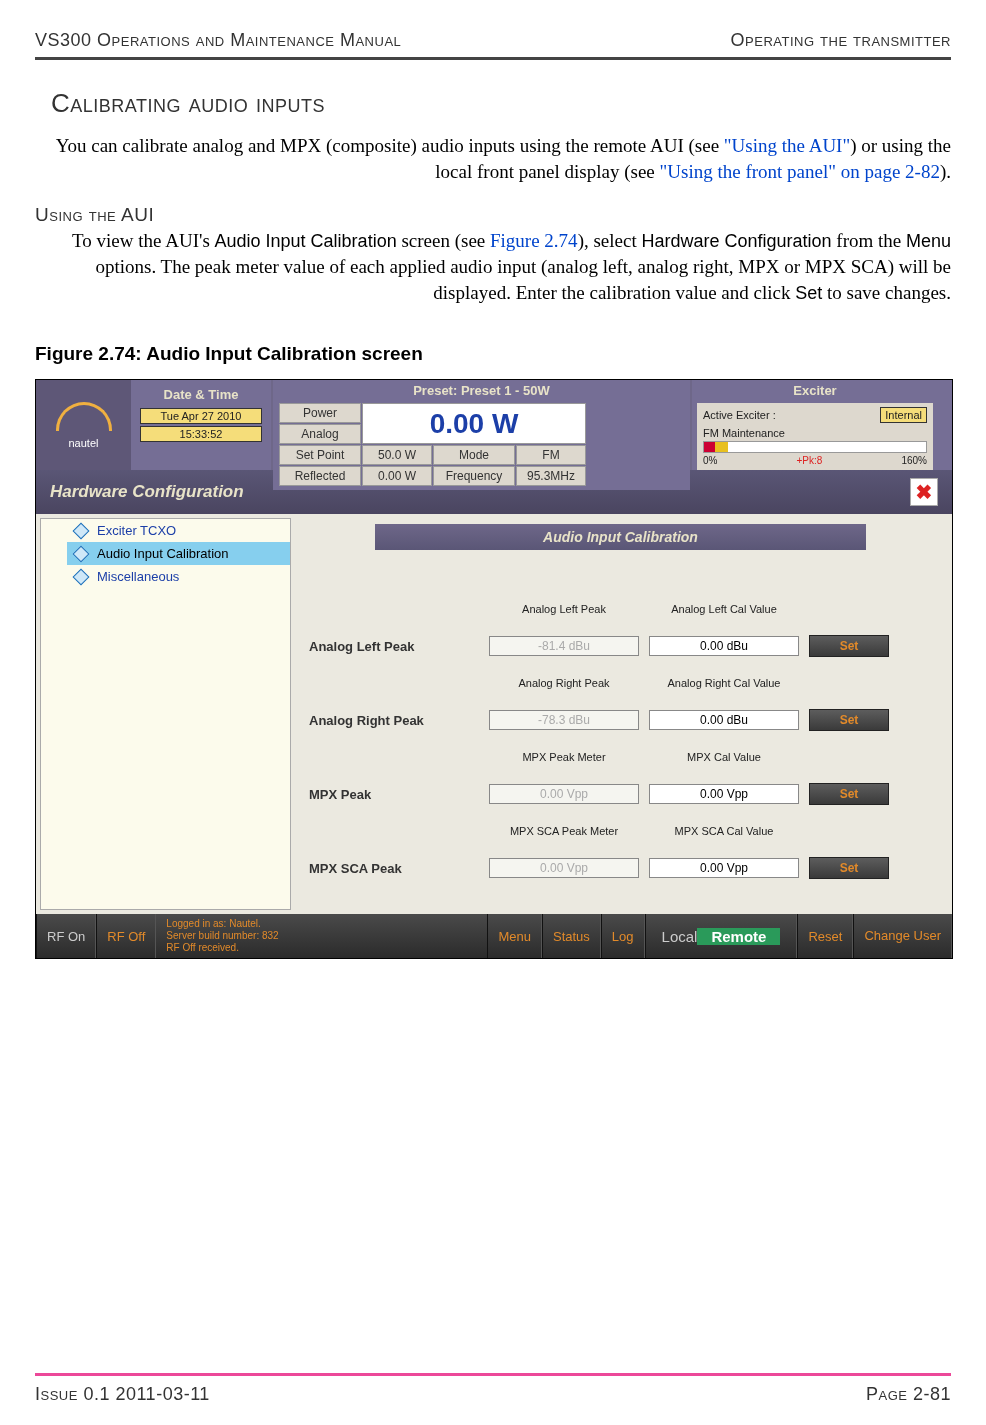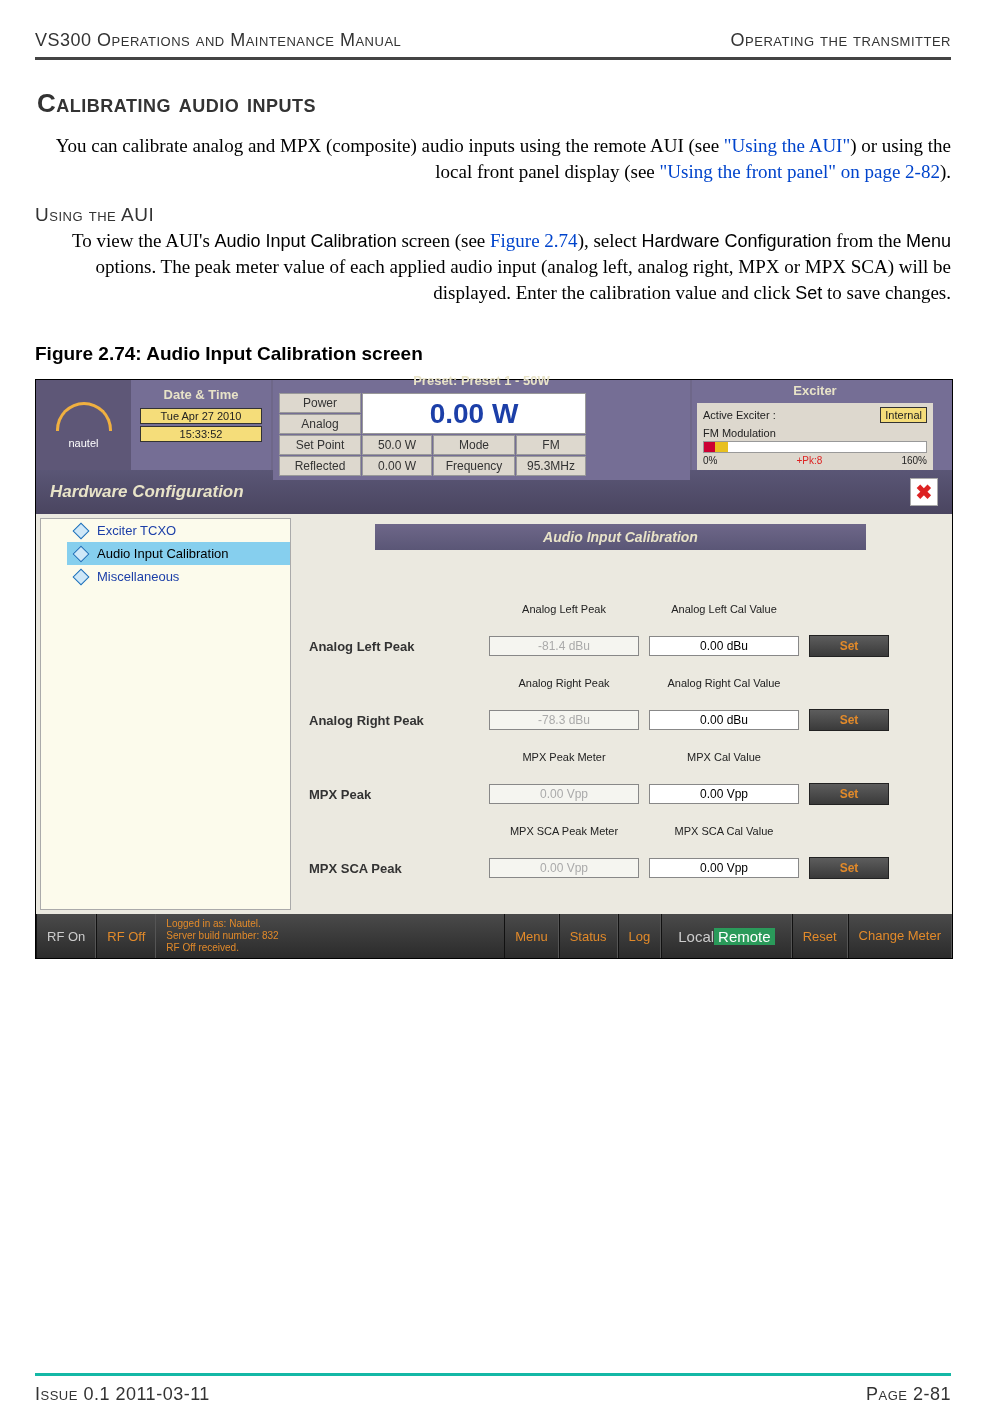--- a/index.html
+++ b/index.html
@@ -27,22 +27,22 @@
     padding-bottom: 6px;
     border-bottom: 3px solid #444;
     margin-bottom: 28px;
     letter-spacing: 0.5px;
   }
   h1.section {
     font-variant: small-caps;
     font-family: 'Trebuchet MS', sans-serif;
     font-size: 26px;
     color: #333;
-    margin: 0 0 14px 2px;
-    font-weight: bold;
+    margin: 0 0 14px 16px;
+    font-weight: normal;
     letter-spacing: 0.5px;
   }
   p.body {
     font-size: 19px;
     line-height: 1.35;
     margin: 0 0 20px 0;
     text-align: right;
   }
   h2.sub {
     font-variant: small-caps;
@@ -113,21 +113,20 @@
     margin: 1px 4px;
     font-size: 11px;
     color: #222;
   }
   .preset-cell {
     flex: 1;
     background: #756e95;
     margin: 0 2px;
     display: flex;
     flex-direction: column;
-    justify-content: center;
   }
   .preset-grid {
     display: grid;
     grid-template-columns: 82px 70px 82px 70px;
     grid-auto-rows: 20px;
     gap: 1px;
     padding: 0 6px 4px 6px;
     background: #756e95;
     align-content: start;
     font-size: 12px;
@@ -257,26 +256,26 @@
     justify-content:center;
     border-left:1px solid #111;
     border-right:1px solid #555;
     font-size:13px;
   }
   .footer-btn.orange { color:#e28a2a; }
   .footer-btn.dim { color:#ccc; }
   .log-text { flex:1; padding:0 10px; font-size:10px; line-height:1.2; color:#e28a2a; }
   .lr-box { display:flex; font-size:15px; padding:2px 6px; }
   .lr-local { color:#ccc; }
-  .lr-remote { background:#2a9a5a; color:#fff; padding:0 4px; }
+  .lr-remote { background:#2a9a5a; color:#fff; padding:0 14px;font-weight:bold; }
   .spacer { flex:1; }
   .page-footer {
     display:flex;
     justify-content:space-between;
-    border-top:3px solid #14b8a6;
+    border-top:3px solid #ec4899;
     padding-top:8px;
     font-variant: small-caps;
     font-family:'Trebuchet MS', sans-serif;
     font-size:18px;
     color:#333;
     margin-top:20px;
     letter-spacing:0.5px;
   }
 </style>
 </head>
@@ -328,21 +327,21 @@
           <div class="cell-val">95.3MHz</div>
         </div>
       </div>
       <div class="exciter-cell">
         <div class="panel-title">Exciter</div>
         <div class="exciter-body">
           <div class="exc-row">
             <span>Active Exciter :</span>
             <span class="badge" style="margin:0;">Internal</span>
           </div>
-          <div style="margin-top:4px;">FM Modulation</div>
+          <div style="margin-top:4px;">FM Maintenance</div>
           <div class="bar-track">
             <div class="bar-fill-r"></div>
               <div class="bar-fill-y"></div>
           </div>
           <div class="exc-row" style="font-size:10px;margin-top:2px;">
             <span>0%</span>
             <span style="color:#d22;">+Pk:8</span>
             <span>160%</span>
           </div>
         </div>
@@ -422,21 +421,21 @@
       <div class="footer-btn orange">Menu</div>
       <div class="footer-btn orange">Status</div>
       <div class="footer-btn orange">Log</div>
       <div class="footer-btn">
         <div class="lr-box">
           <span class="lr-local">Local</span>
           <span class="lr-remote">Remote</span>
         </div>
       </div>
       <div class="footer-btn orange">Reset</div>
-      <div class="footer-btn orange" style="text-align:center;line-height:1.1;">Change Meter</div>
+      <div class="footer-btn orange" style="text-align:center;line-height:1.1;">Change User</div>
     </div>
   </div>
 
   <div class="spacer"></div>
 
   <div class="page-footer">
     <span>Issue 0.1  2011-03-11</span>
     <span>Page 2-81</span>
   </div>
 </div>

